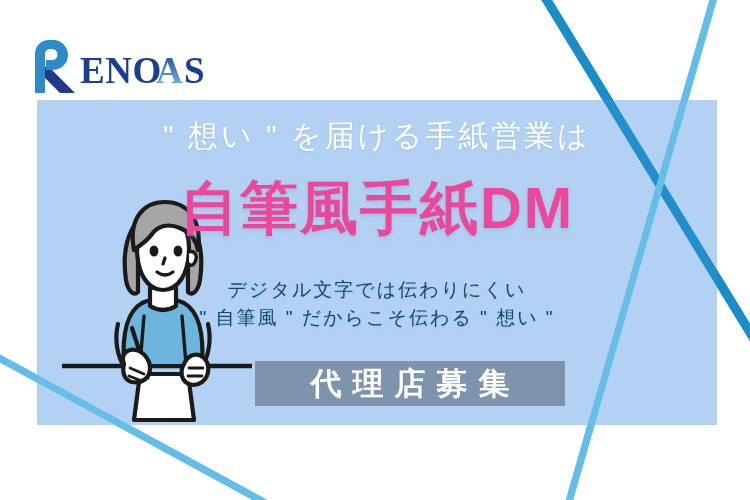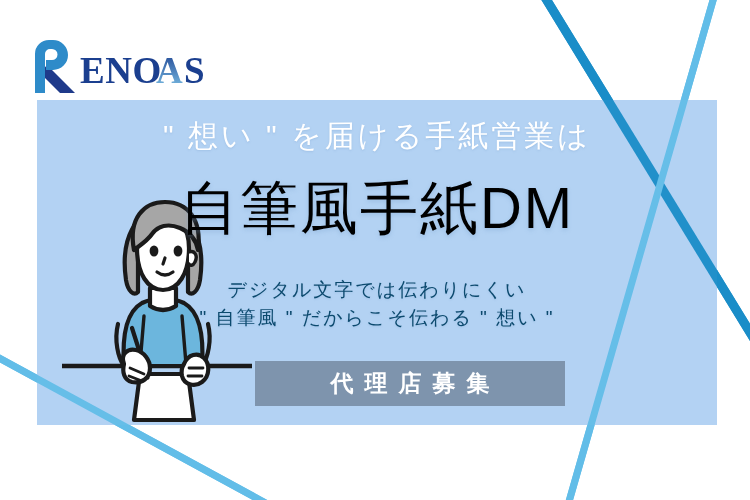--- a/index.html
+++ b/index.html
@@ -91,23 +91,23 @@
     font-weight: 400;
     letter-spacing: 3px;
     line-height: 1.2;
     text-shadow: 0 1px 2px rgba(120,160,205,0.35);
   }
 
   .headline {
     position: absolute;
     left: 0; right: 0;
     top: 78px;
-    color: #000000;
+    color: #ec4899;
     font-size: 58px;
-    font-weight: 400;
+    font-weight: 700;
     letter-spacing: 2px;
     line-height: 1.05;
     text-shadow: 0 2px 4px rgba(120,160,205,0.40);
   }
 
   .sub-lines {
     position: absolute;
     left: 0; right: 0;
     top: 176px;
     color: #0c4a6e;
@@ -127,21 +127,21 @@
     width: 310px;
     height: 45px;
     background: #7e94ad;
     z-index: 7;
     display: flex;
     align-items: center;
     justify-content: center;
   }
   #cta-badge .cta-text {
     color: #ffffff;
-    font-size: 23px;
+    font-size: 31px;
     font-weight: 700;
     letter-spacing: 11px;
     text-indent: 11px;
     line-height: 1;
   }
 </style>
 </head>
 <body>
 
 <div id="banner">

